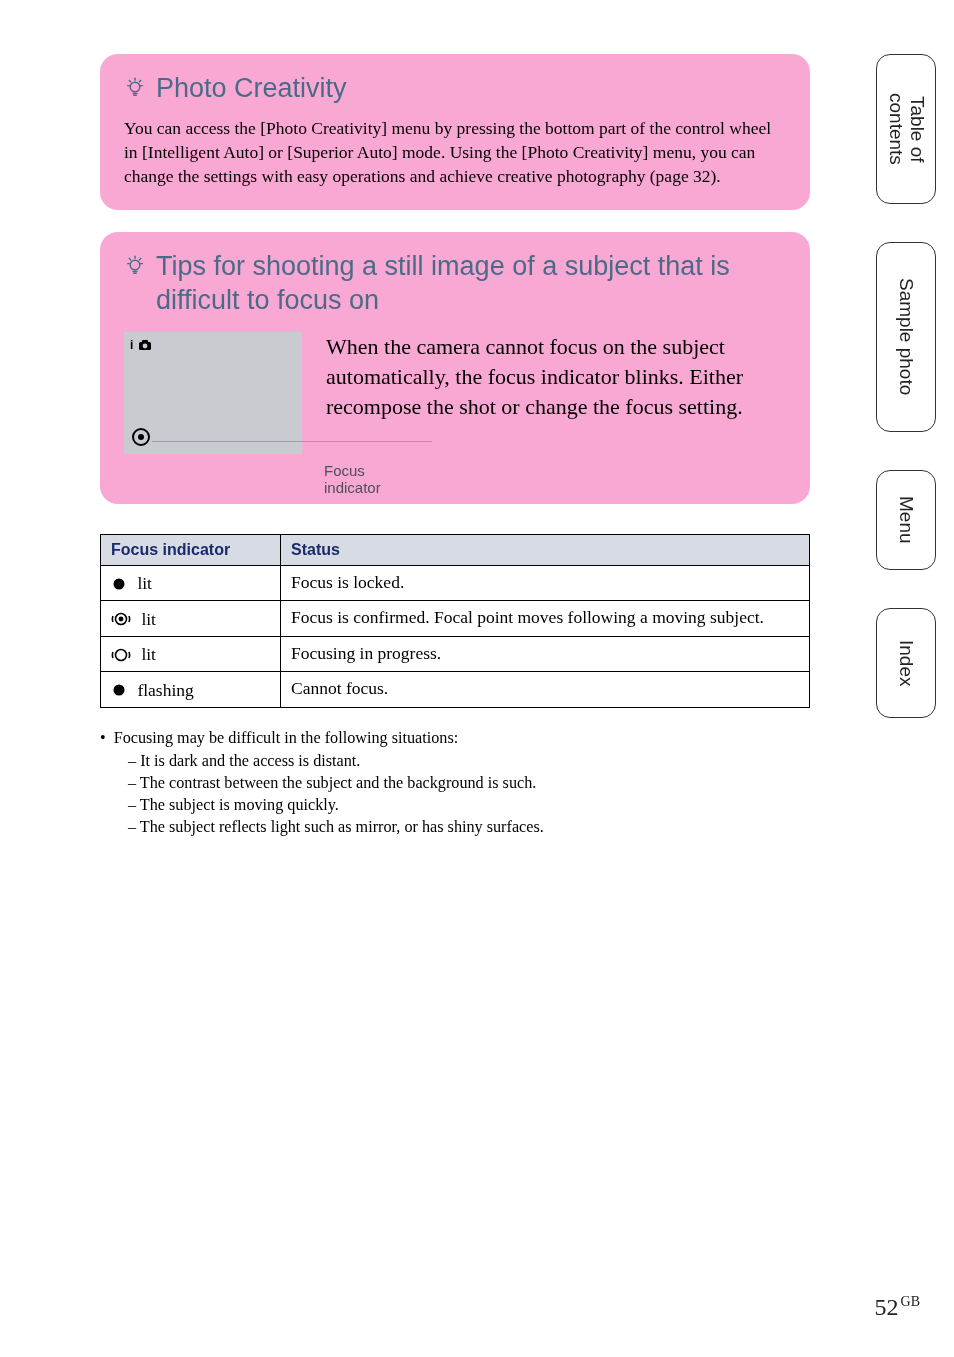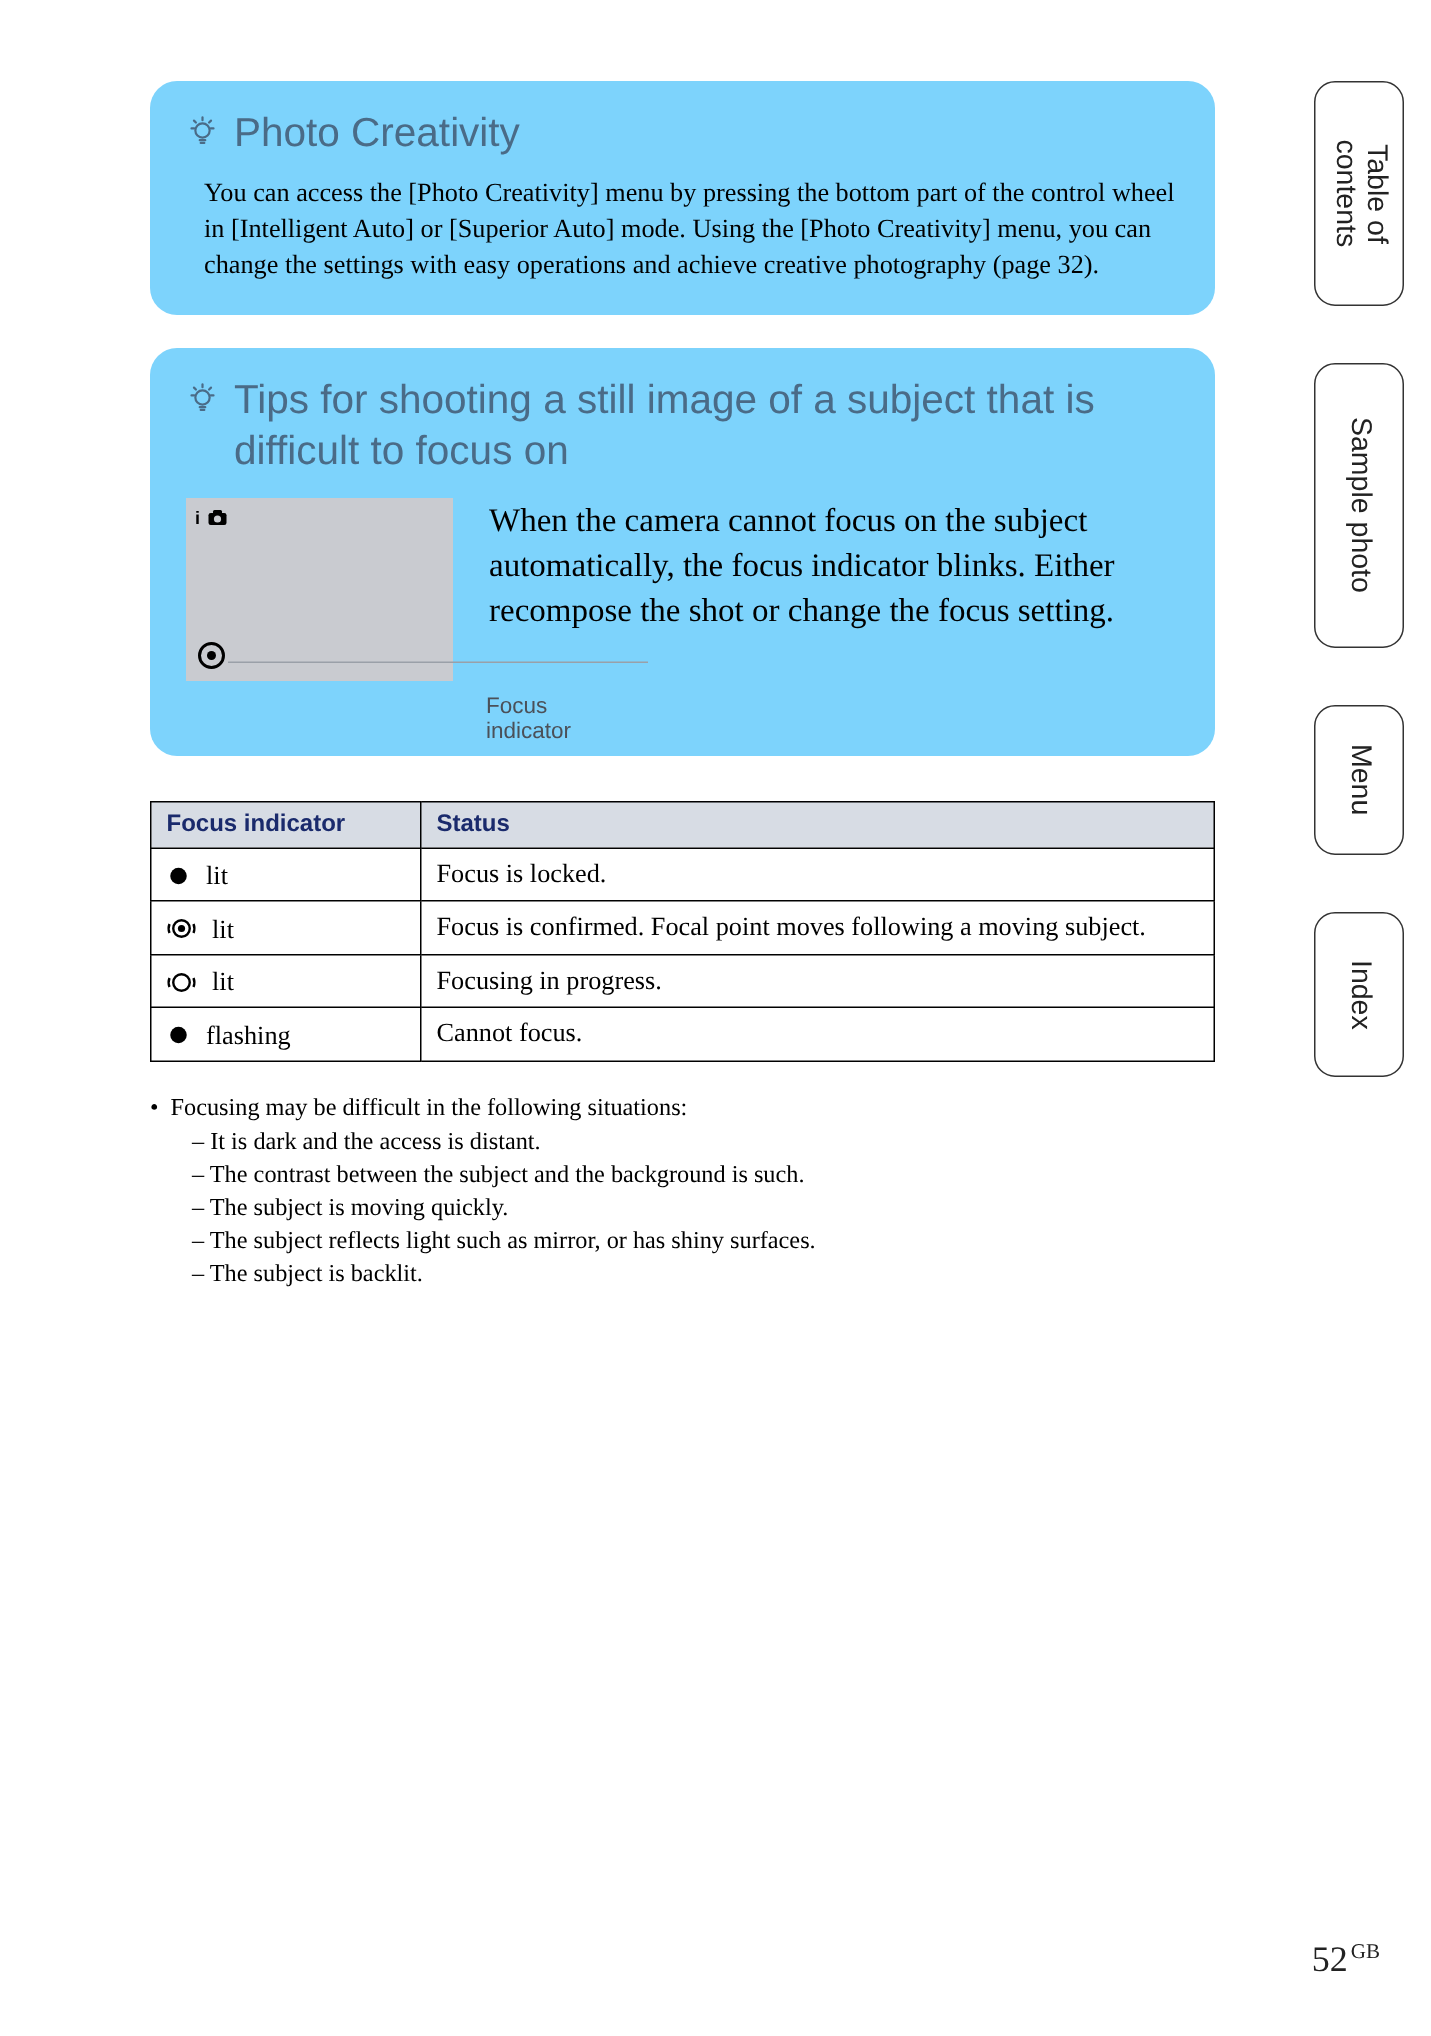--- a/index.html
+++ b/index.html
@@ -14,31 +14,31 @@
     padding: 14px 0; font-family: Arial, Helvetica, sans-serif; font-size: 19px; color: #222;
   }
   .side-tab .vtext { writing-mode: vertical-rl; text-orientation: mixed; line-height: 1.1; text-align: center; }
   .tab-toc     { height: 150px; }
   .tab-sample  { height: 190px; }
   .tab-menu    { height: 100px; }
   .tab-index   { height: 110px; }
 
   
   .card {
-    background: #7dd3fc; border-radius: 18px; padding: 18px 24px 22px 24px;
+    background: #f9a8d4; border-radius: 18px; padding: 18px 24px 22px 24px;
     width: 710px; margin-bottom: 22px;
   }
   .card h2 {
     font-family: Arial, Helvetica, sans-serif; font-weight: 400;
     color: #4a6b87; font-size: 27px; line-height: 1.25;
     display: flex; align-items: flex-start; gap: 10px;
   }
   .h2-text { display: inline-block; }
   .card p.body {
-    font-size: 17.5px; line-height: 1.38; margin-top: 10px; font-family: "Times New Roman", Times, serif; margin-left: 12px;
+    font-size: 17.5px; line-height: 1.38; margin-top: 10px; font-family: "Times New Roman", Times, serif;
   }
   .tip-row { display: flex; gap: 24px; margin-top: 14px; align-items: flex-start; }
   .viewfinder {
     position: relative; width: 178px; height: 122px; background: #c9cbd0; flex-shrink: 0;
   }
   .vf-ia { position: absolute; top: 6px; left: 6px; font-family: Arial, sans-serif; font-weight: bold; font-size: 12px; color: #000; letter-spacing: 0.5px; }
   .vf-circle {
     position: absolute; left: 8px; bottom: 8px; width: 18px; height: 18px;
     border: 2px solid #000; border-radius: 50%;
   }
@@ -237,21 +237,20 @@
   <div class="bullets">
     <div class="top">
       <span class="dot">•</span>
       <span>Focusing may be difficult in the following situations:</span>
     </div>
     <ul class="sub">
       <li>It is dark and the access is distant.</li>
       <li>The contrast between the subject and the background is such.</li>
       <li>The subject is moving quickly.</li>
       <li>The subject reflects light such as mirror, or has shiny surfaces.</li>
-      <li>The subject is backlit.</li>
     </ul>
   </div>
 
   <div class="pagenum">
     <span>52</span><span class="gb">GB</span>
   </div>
 
 </div>
 
 </body></html>

